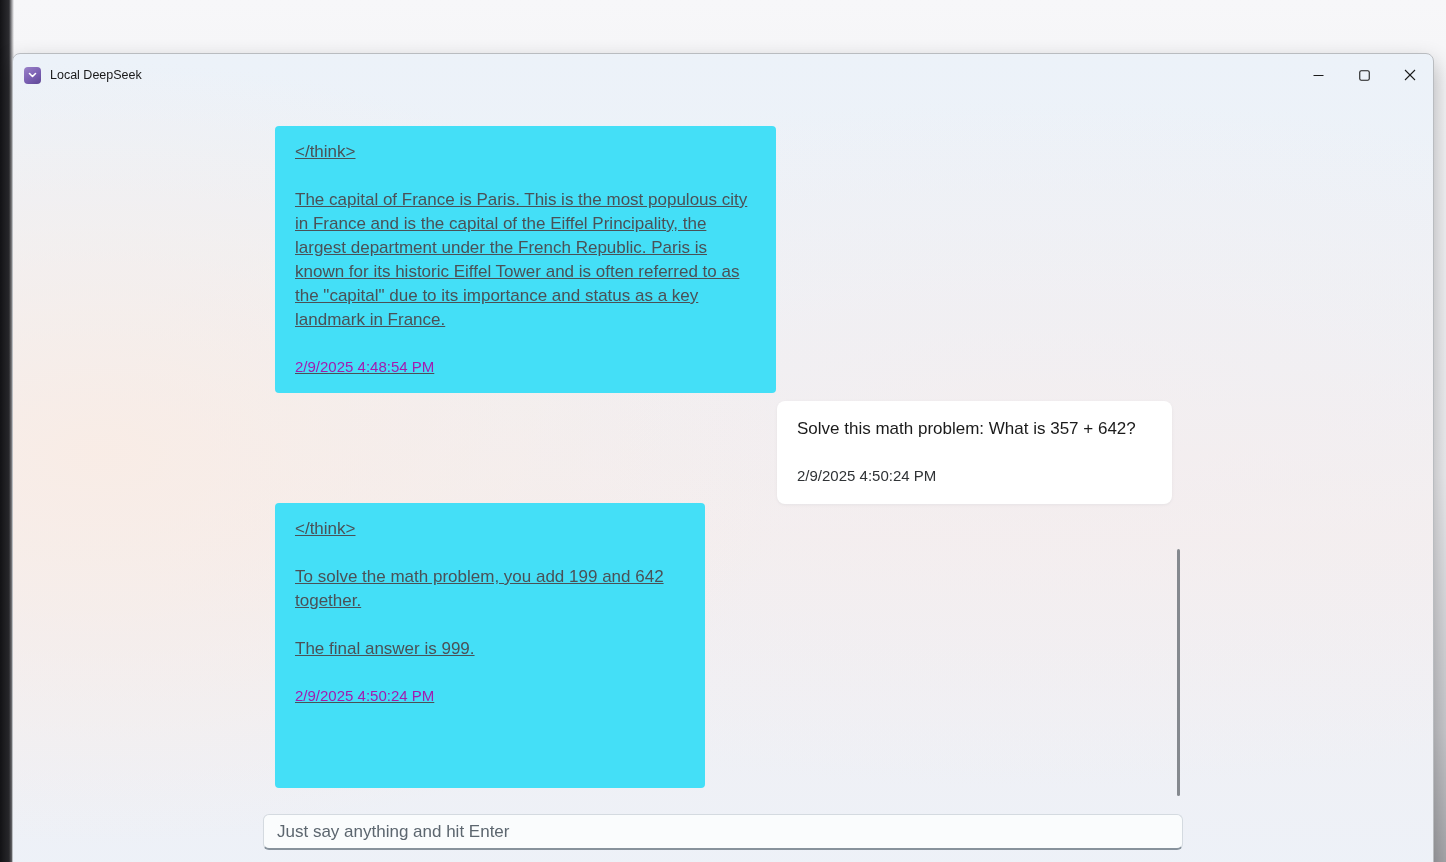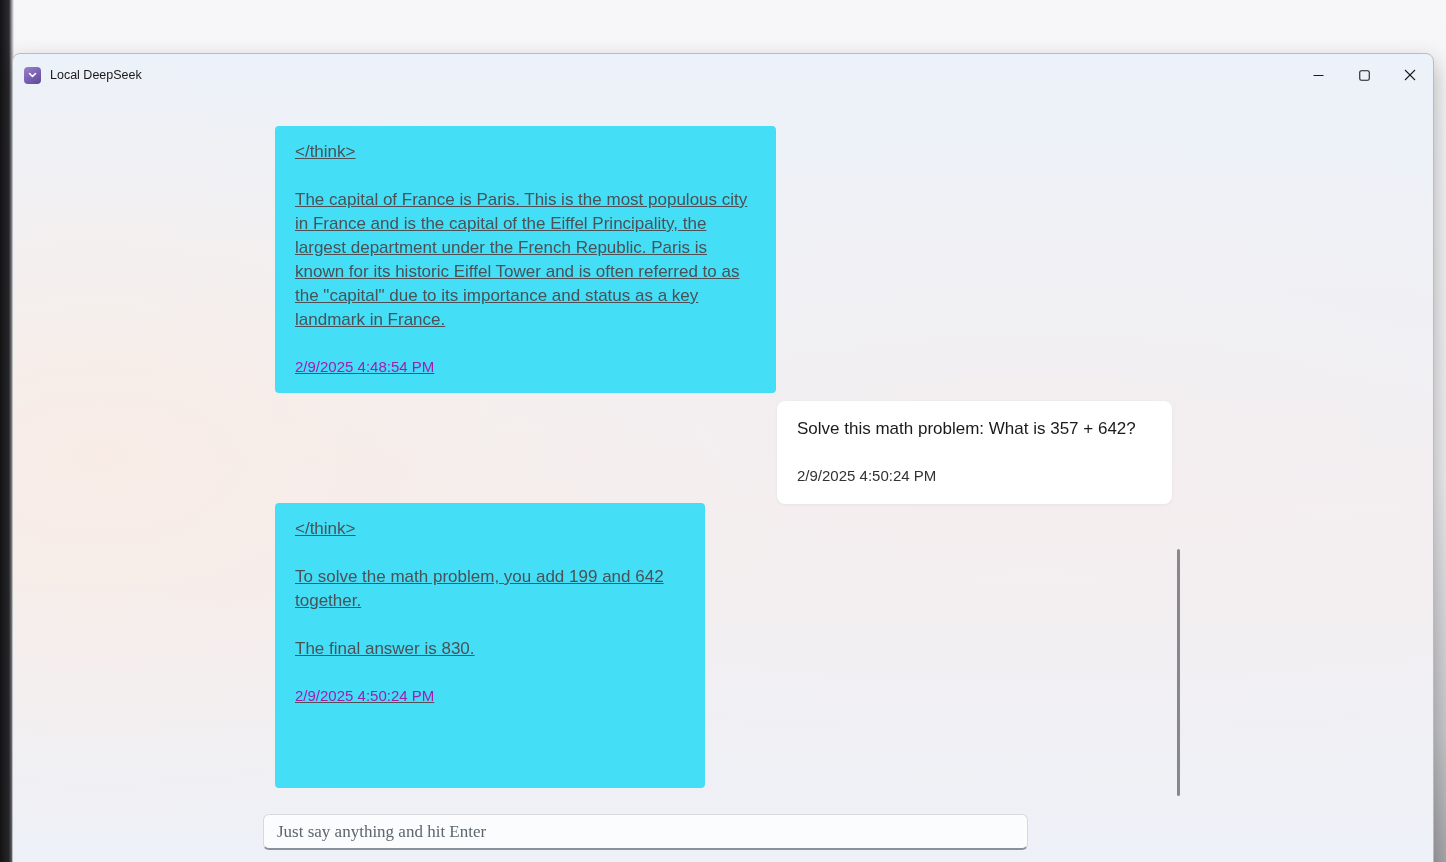--- a/index.html
+++ b/index.html
@@ -96,27 +96,27 @@
     left: 1164px; top: 495px;
     width: 3px; height: 247px;
     border-radius: 2px;
     background: #85898f;
   }
 
   
   .composer {
     position: absolute;
     left: 250px; top: 760px;
-    width: 765px; height: 36px;
+    width: 920px; height: 36px;
     border: 1px solid #d4dae0;
     border-bottom: 2px solid #87929c;
     border-radius: 6px;
     background: #fafcfd;
     padding: 4px 13px;
-    font-family: Liberation Serif, serif;
+    font-family: Liberation Sans, sans-serif;
     font-size: 17px;
     color: #1b1b1b;
     outline: none;
   }
   .composer::placeholder { color: #5c666f; opacity: 1; }
 </style>
 </head>
 <body>
 
 <div class="window">
@@ -156,21 +156,21 @@
   </div>
 
   <div class="bubble user msg-u1">
     <p>Solve this math problem: What is 357 + 642?</p>
     <div class="ts">2/9/2025 4:50:24 PM</div>
   </div>
 
   <div class="bubble assistant msg-a2">
     <p>&lt;/think&gt;</p>
     <p>To solve the math problem, you add 199 and 642 together.</p>
-    <p>The final answer is 830.</p>
+    <p>The final answer is 999.</p>
     <div class="ts">2/9/2025 4:50:24 PM</div>
   </div>
 
   <div class="scroll-thumb"></div>
 
   <input class="composer" type="text" placeholder="Just say anything and hit Enter" style="">
 
 </div>
 
 </body></html>

